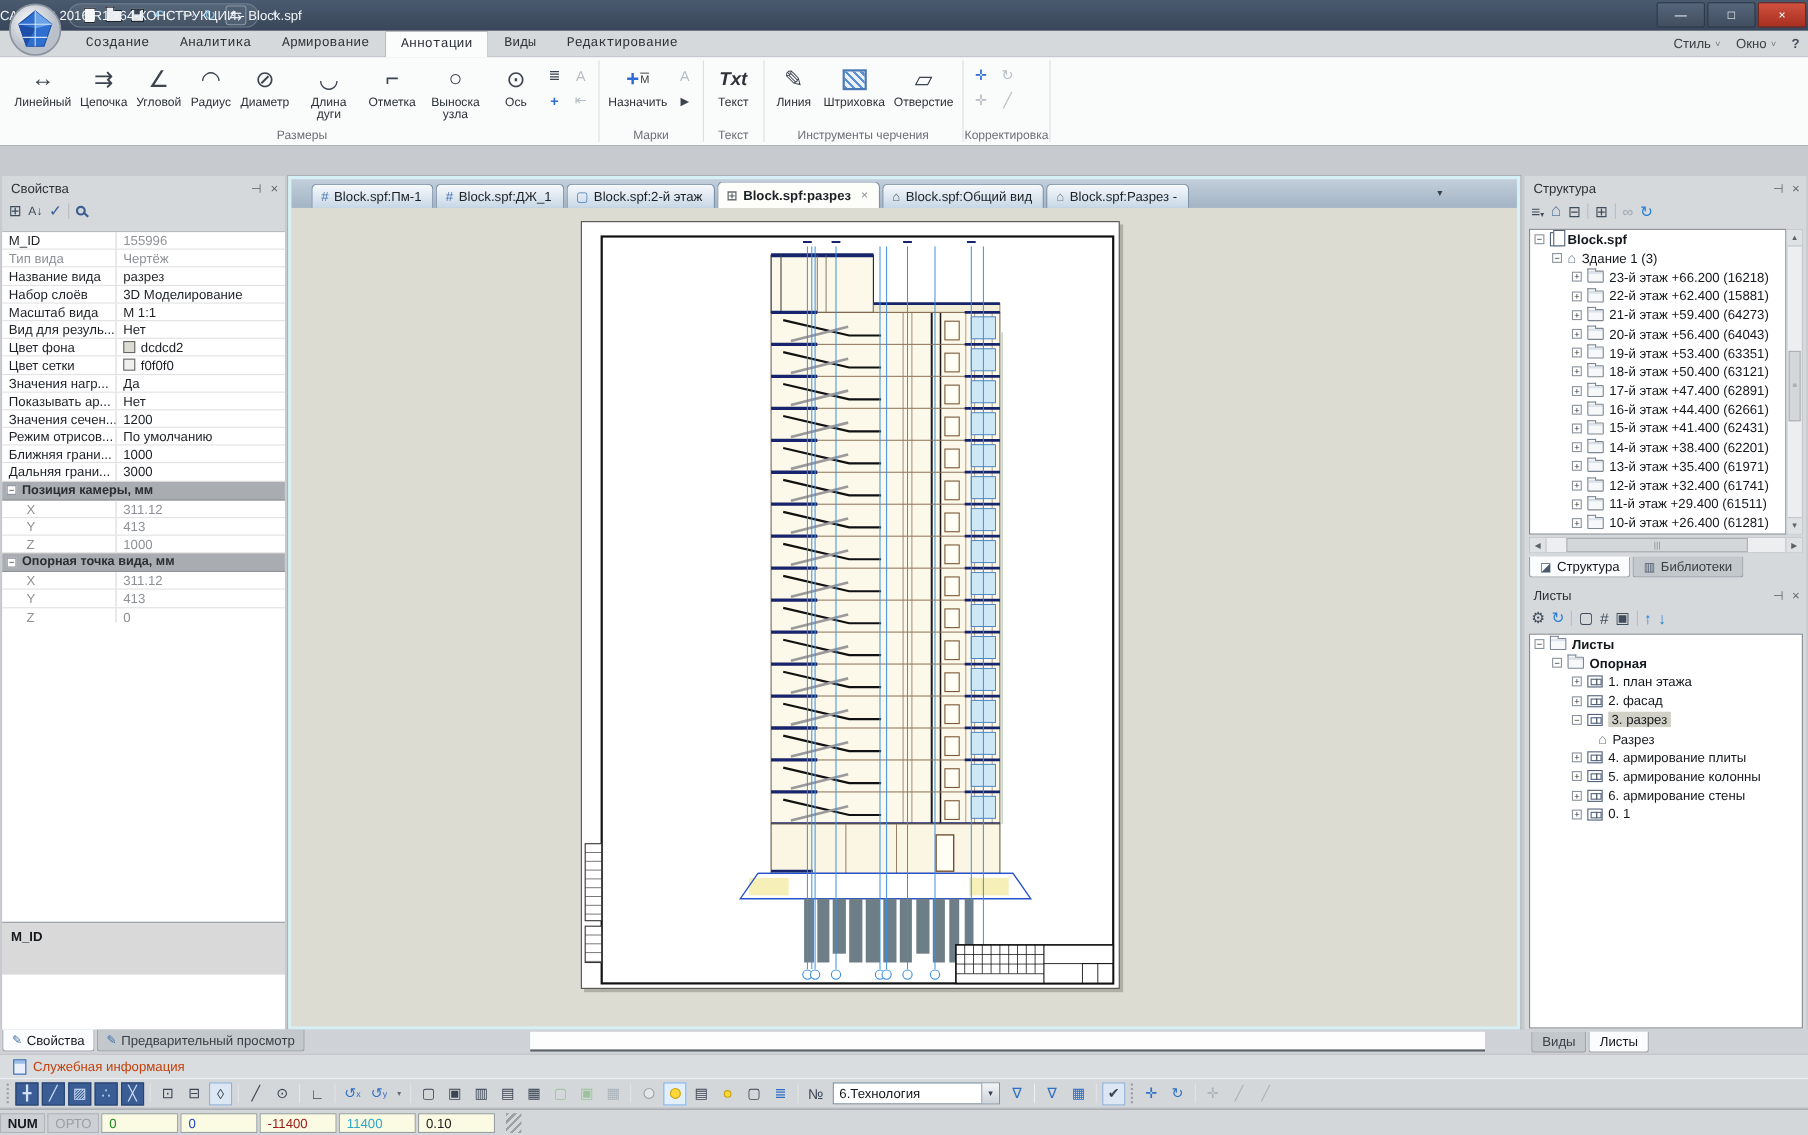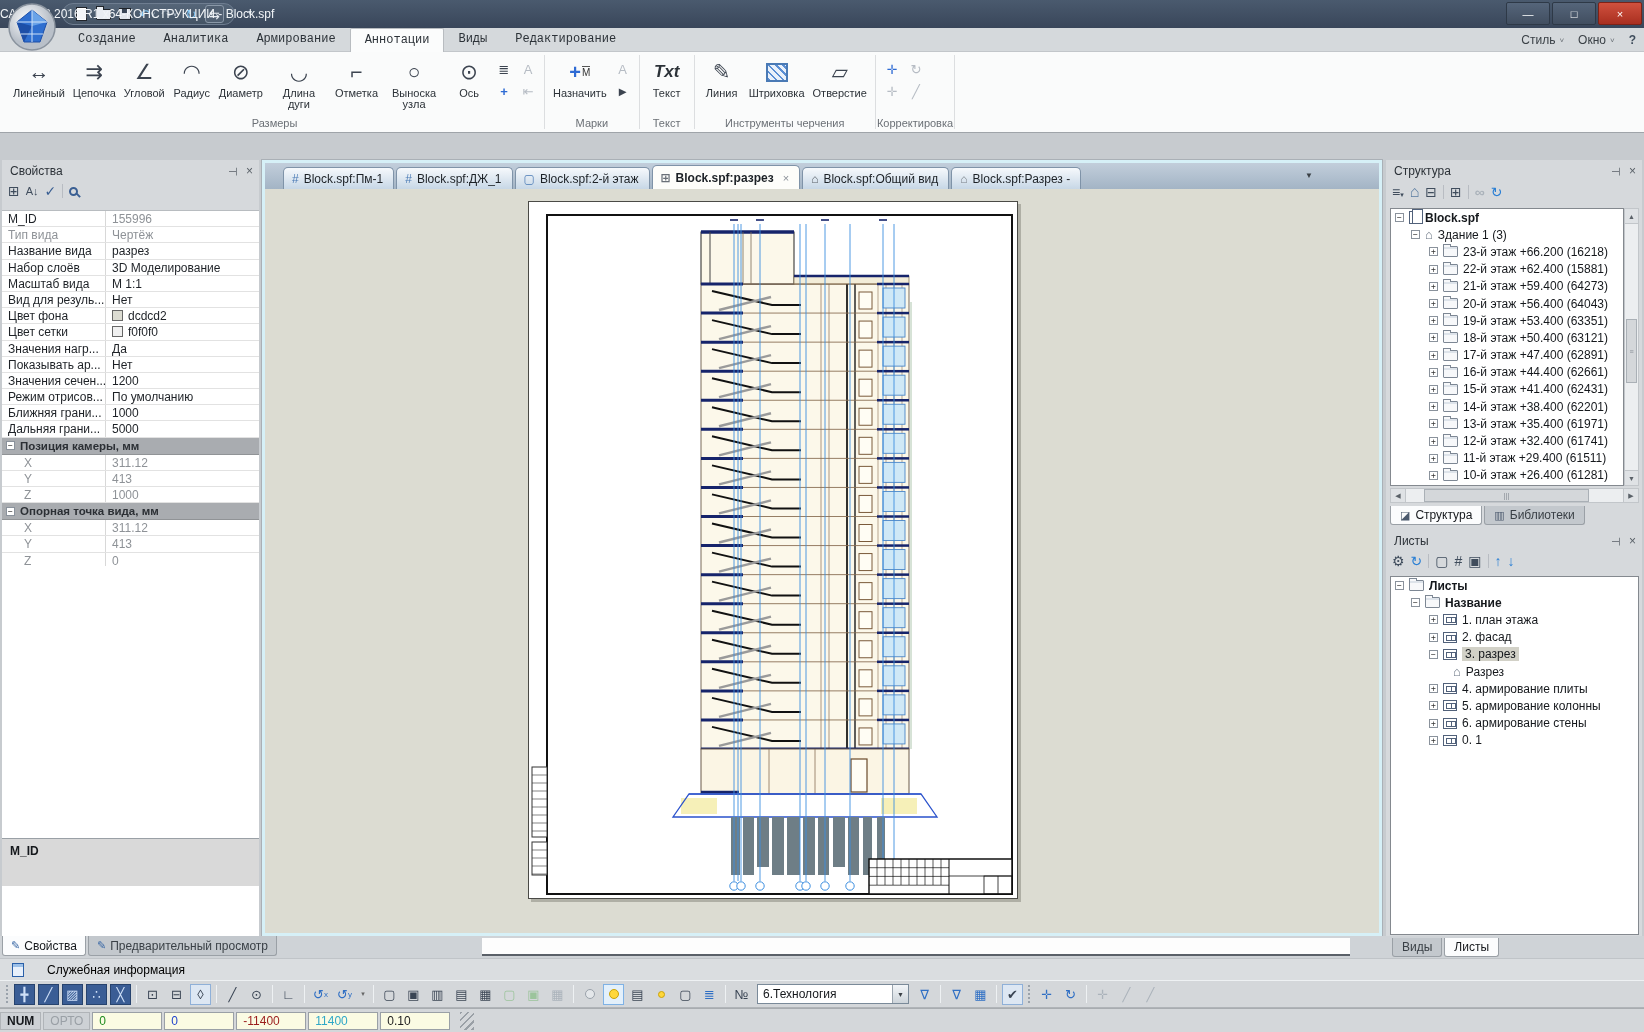--- a/index.html
+++ b/index.html
@@ -177,21 +177,21 @@
   .docicon::before { content:''; position:absolute; left:2px; top:-3px; width:9px; height:13px;
     background:#fff; border:1px solid #51617a; }
   .shicon { width:14px; height:11px; min-width:14px; border:1px solid #51617a; background:#fff; position:relative; }
   .shicon::after { content:''; position:absolute; left:2px; top:2px; width:4px; height:4px; border:1px solid #51617a; }
   .shicon::before { content:''; position:absolute; left:7px; top:2px; width:3px; height:4px; border:1px solid #51617a; }
   .housei { color:#6a7684; font-size:13px; }
   .sel-lab { background:#d2d1c7; padding:0 3px; }
 
   
   #infobar { position:absolute; left:0; top:958px; width:1644px; height:22px; background:#dadde0;
-    border-top:1px solid #c0c4c8; display:flex; align-items:center; gap:23px; padding-left:12px; color:#000000; }
+    border-top:1px solid #c0c4c8; display:flex; align-items:center; gap:6px; padding-left:12px; color:#c2410c; }
   .infodoc { width:12px; height:14px; border:1px solid #2a5fa8; background:#e8f0fb;
     box-shadow:inset 0 3px 0 #9cc0e8; }
   #toolbar2 { position:absolute; left:0; top:980px; width:1644px; height:28px; background:#d4d7da;
     border-top:1px solid #eef1f3; border-bottom:1px solid #b0b4b8; display:flex; align-items:center;
     gap:3px; padding-left:4px; }
   .tbtn { width:21px; height:21px; display:inline-flex; align-items:center; justify-content:center;
     font-size:13px; color:#3a4554; }
   .tbtn.on { background:#3a5d95; color:#cfe0f8; border:1px solid #27436e; }
   .tbtn.blue { color:#2f6fc4; }
   .tbtn.mut { color:#abb3bb; }
@@ -457,21 +457,21 @@
         <div class="prow">
     <div class="pname">Режим отрисов...</div>
     <div class="pval">По умолчанию</div>
         </div>
         <div class="prow">
     <div class="pname">Ближняя грани...</div>
     <div class="pval">1000</div>
         </div>
         <div class="prow">
     <div class="pname">Дальняя грани...</div>
-    <div class="pval">5000</div>
+    <div class="pval">3000</div>
         </div>
         <div class="pghead">
           <span class="exp">−</span>
           <b>Позиция камеры, мм</b>
         </div>
         <div class="prow sub">
       <div class="pname mut">X</div>
       <div class="pval mut">311.12</div>
         </div>
         <div class="prow sub">
@@ -888,21 +888,21 @@
     </div>
     <div id="sheettree">
         <div class="trow">
   <span class="exp">−</span>
           <span class="fold"></span>
           <b>Листы</b>
         </div>
         <div class="trow" style="padding-left:20px">
   <span class="exp">−</span>
           <span class="fold"></span>
-          <b>Название</b>
+          <b>Опорная</b>
         </div>
         <div class="trow" style="padding-left:38px">
     <span class="exp">+</span>
     <span class="shicon"></span>
     <span class="">1. план этажа</span>
         </div>
         <div class="trow" style="padding-left:38px">
     <span class="exp">+</span>
     <span class="shicon"></span>
     <span class="">2. фасад</span>

